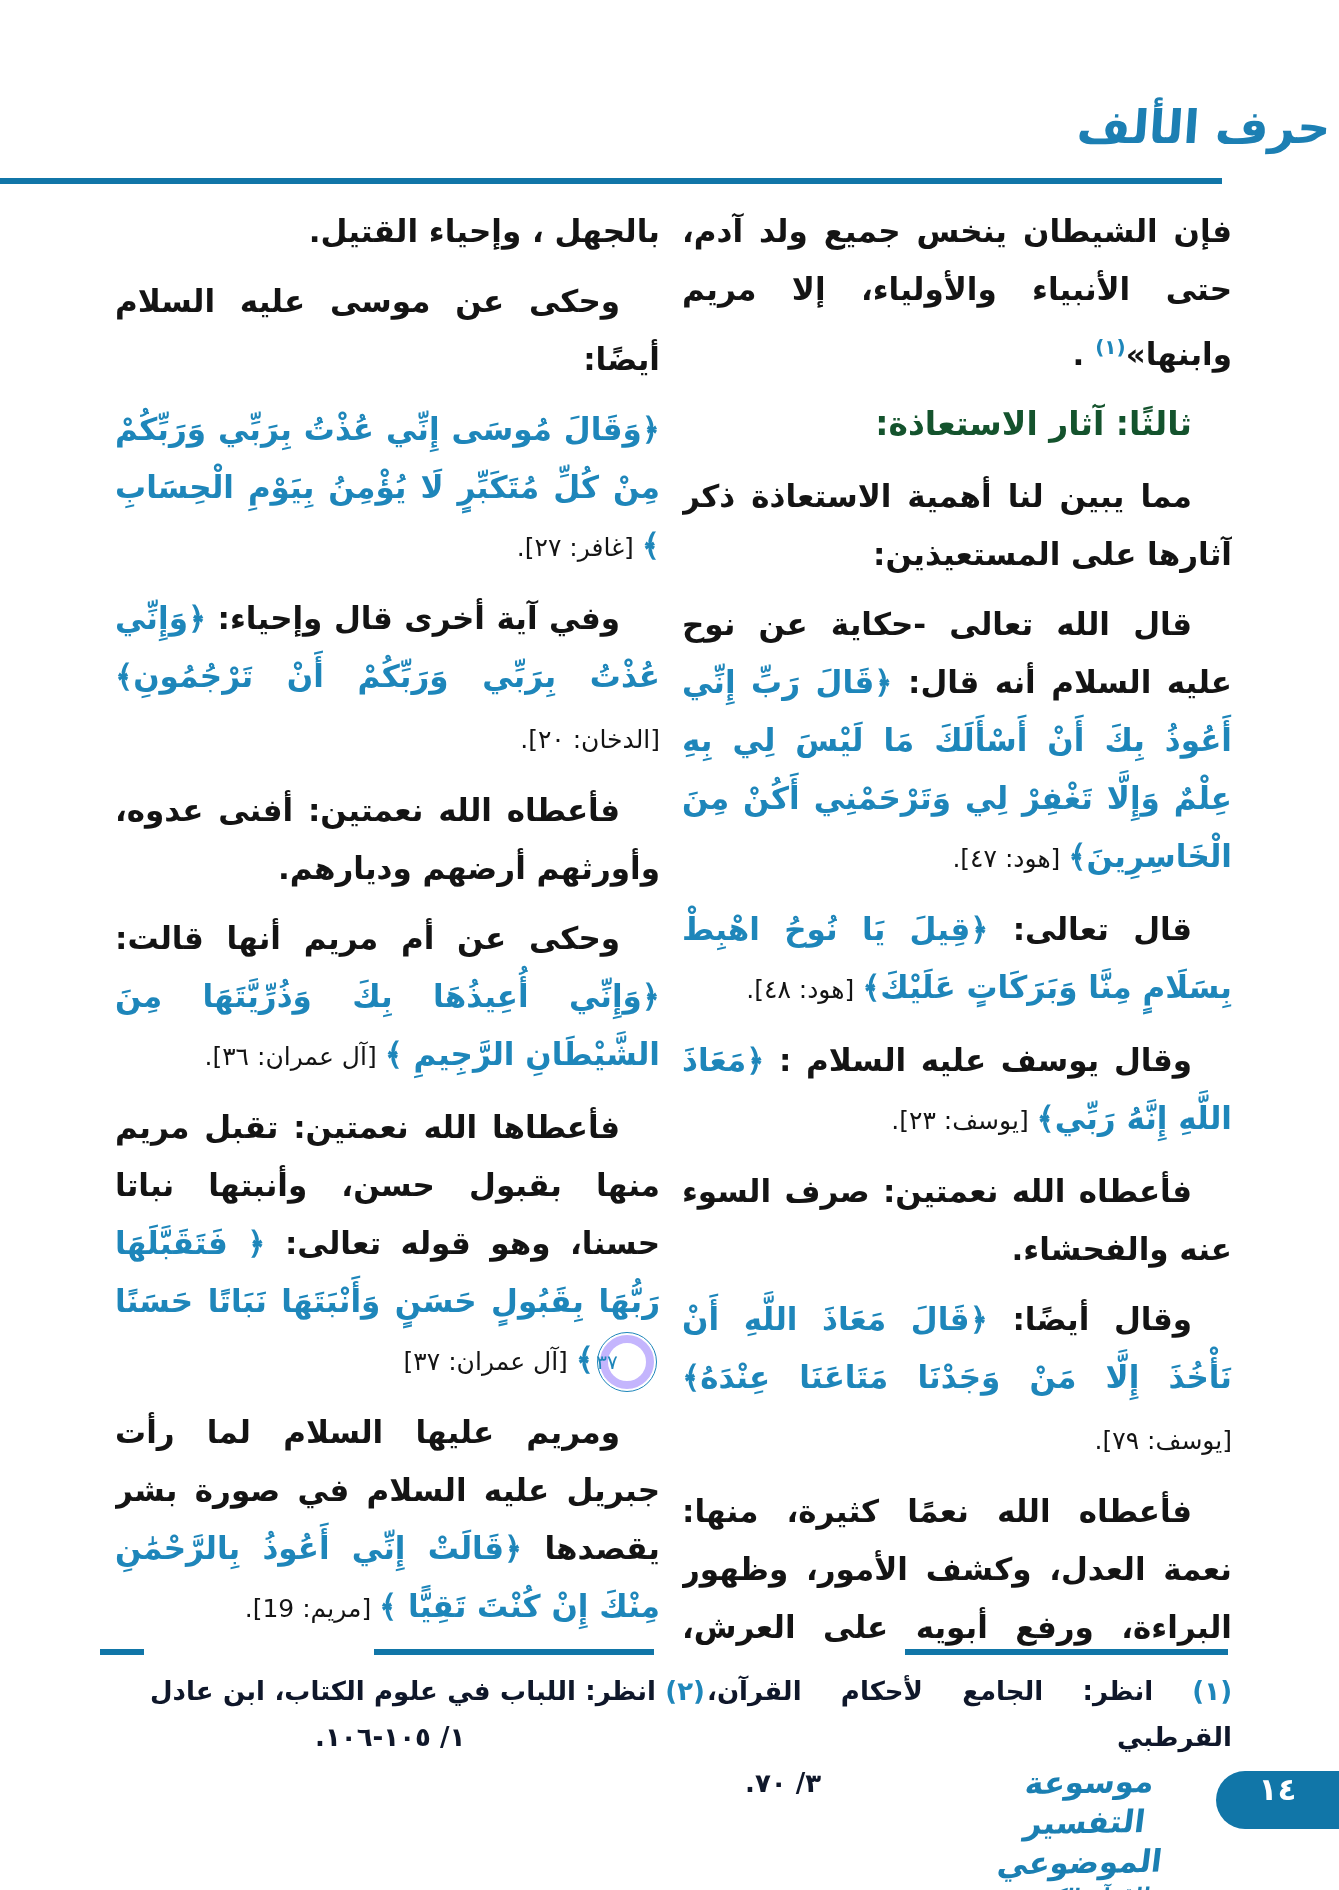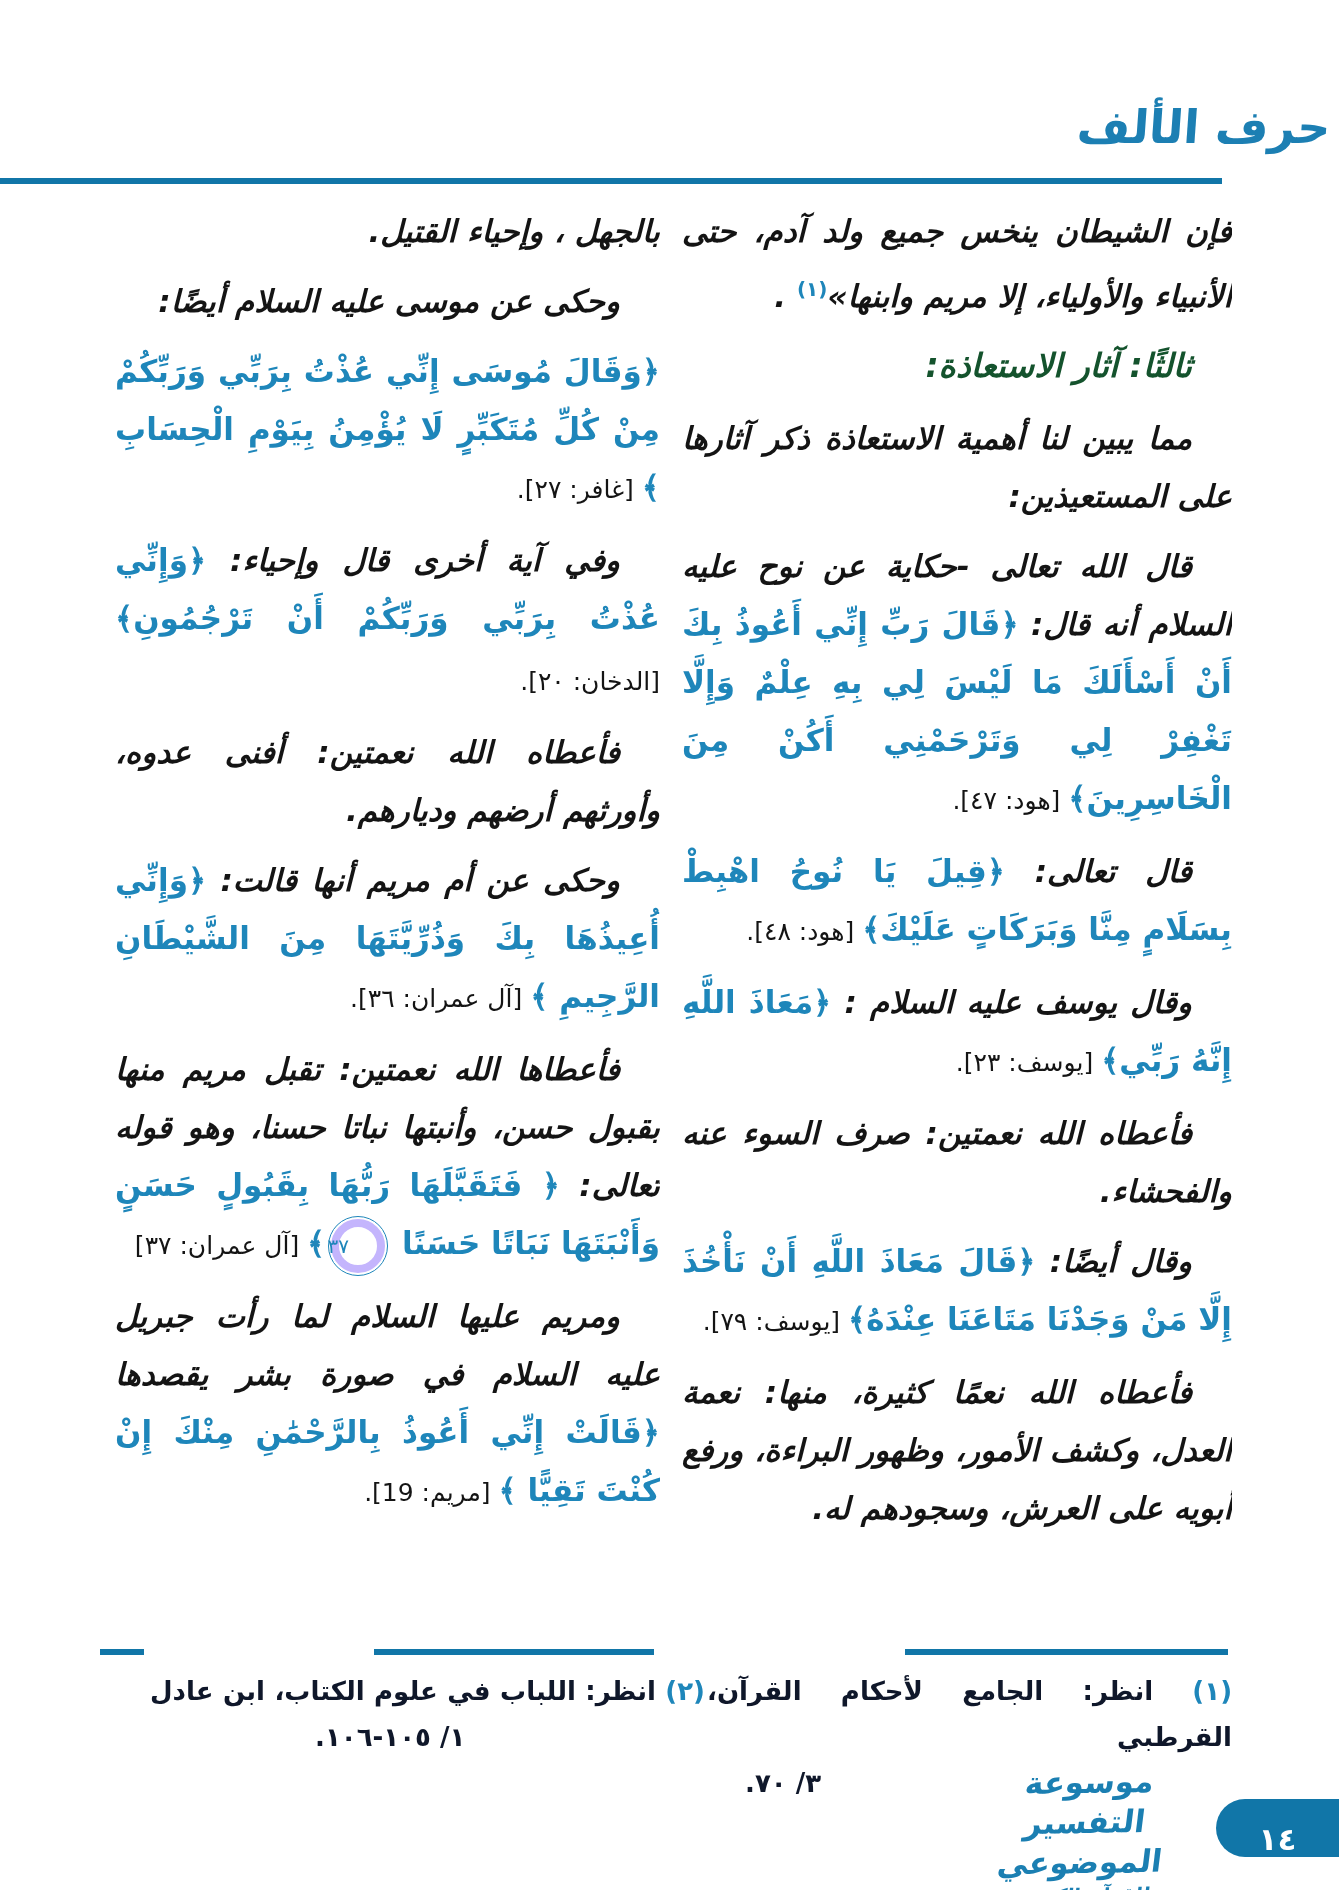--- a/index.html
+++ b/index.html
@@ -26,21 +26,21 @@
   .col-right { width:550px; }
   .col-left  { width:545px; }
   .para {
     margin:0 0 12px 0; text-align:justify;
     font-size:31px; line-height:58px; font-weight:700; color:#141414;
   }
   .para.indent { text-indent:40px; }
   .para.no-indent { text-indent:0; }
   .para.heading .seg-text { color:#14532d; }
   .para.heading { font-size:33px; margin:6px 0 14px 0; }
-  .seg-text  { color:#141414;font-style:italic; }
+  .seg-text  { color:#141414; }
   .seg-verse { color:#1e86ba; }
   .seg-ref   { color:#141414; font-size:25px; font-weight:400; }
   .seg-marker{ color:#1e86ba; font-size:20px; vertical-align:super; font-weight:700; }
   .seg-ayah {
     display:inline-flex; align-items:center; justify-content:center;
     width:38px; height:38px; border:8px solid #c4b5fd; outline:1px solid #1e86ba; outline-offset:2px;
     border-radius:50%; color:#1e86ba; font-size:20px; font-weight:400;
     vertical-align:middle; margin:0 6px;
   }
   
@@ -61,22 +61,22 @@
   .logo {
     position:absolute; top:1762px; right:134px; width:240px;
     text-align:center; color:#1b7fb2; transform:rotate(-1deg);
   }
   .logo-line1 { font-size:31px; font-weight:700; letter-spacing:-2px; transform:skewX(-8deg); line-height:40px; }
   .logo-line2 { font-size:19px; font-weight:700; letter-spacing:-1px; transform:skewX(-8deg); line-height:26px; }
   
   .page-badge {
     position:absolute; top:1771px; right:0; width:123px; height:58px;
     background:#1176a8; border-radius:29px 0 0 29px;
-    display:flex; align-items:flex-end; justify-content:center;
-    color:#ffffff; font-size:31px; font-weight:700;margin-top:28px;
+    display:flex; align-items:flex-start; justify-content:center;
+    color:#ffffff; font-size:31px; font-weight:700;
   }
 </style>
 </head>
 <body>
 
 <div class="page">
 
   <div class="header-title">حرف الألف</div>
   <div class="header-rule"></div>
 

